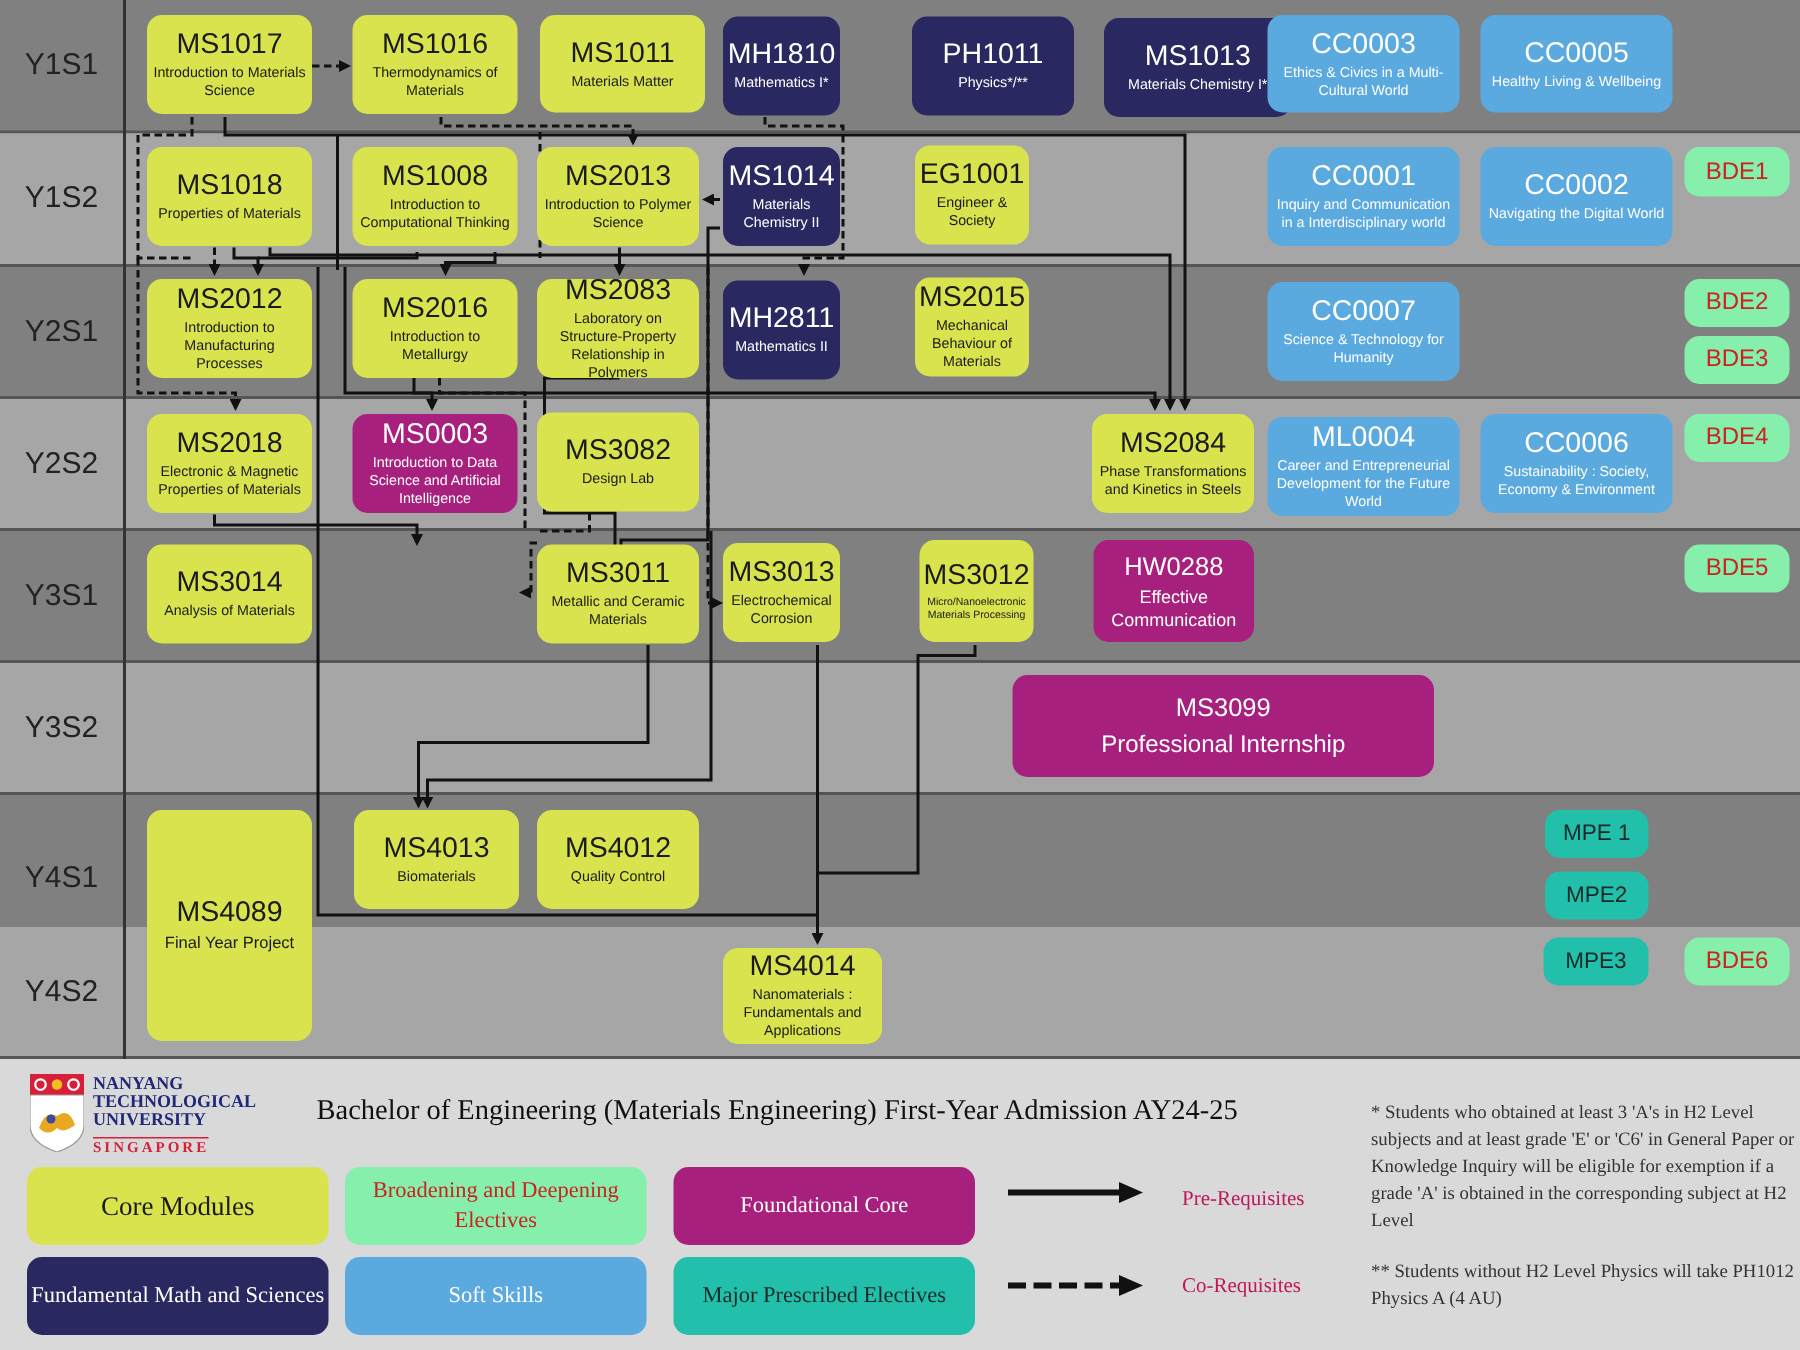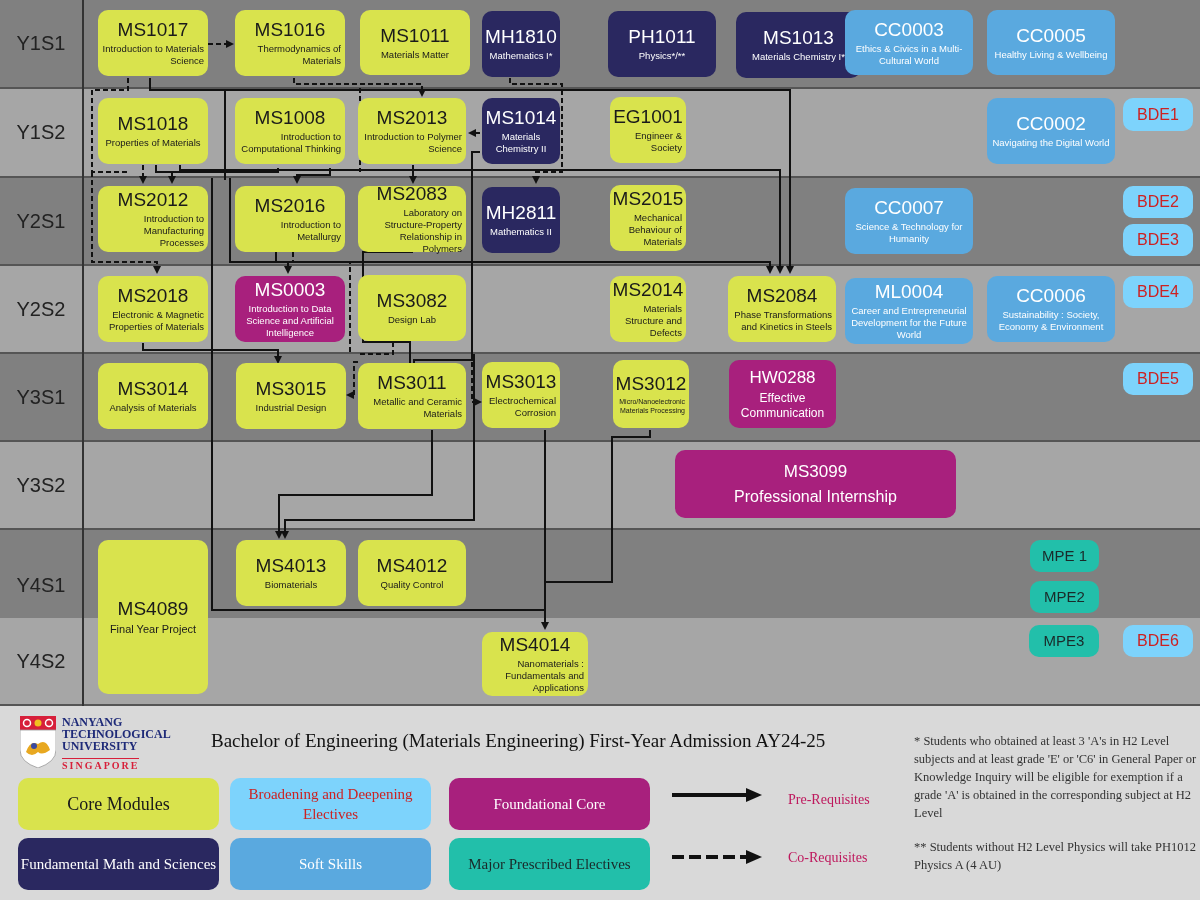--- a/index.html
+++ b/index.html
@@ -7,25 +7,25 @@
   #grid { position: absolute; left: 0; top: 0; width: 1200px; height: 706px; }
   .row { position: absolute; left: 0; width: 1200px; border-bottom: 2px solid #555; }
   .row.dark { background: #808080; }
   .row.light { background: #a6a6a6; }
   .row-label { position: absolute; left: 0; width: 82px; top: 0; bottom: 0; display: flex; align-items: center; justify-content: center; font-size: 20px; color: #222; }
   #label-divider { position: absolute; left: 82px; top: 0; width: 2px; height: 706px; background: #333; }
   #links { position: absolute; left: 0; top: 0; width: 1200px; height: 706px; pointer-events: none; }
   .mod { position: absolute; border-radius: 10px; display: flex; flex-direction: column; align-items: center; justify-content: center; text-align: center; padding: 2px 4px; cursor: pointer; z-index: 2; }
   .mod .code { font-size: 19px; line-height: 22px; }
   .mod .name { font-size: 9.5px; line-height: 12px; margin-top: 2px; }
-  .core { background: #d9e34d; color: #1a1a1a; text-align: right; }
+  .core { background: #d9e34d; color: #1a1a1a; }
   .math { background: #2a2860; color: #ffffff; }
   .soft { background: #5aa9df; color: #ffffff; }
   .found { background: #a8207d; color: #ffffff; }
-  .bde { background: #7dd3fc; color: #cc2222; }
+  .bde { background: #86efac; color: #cc2222; }
   .bde .code { font-size: 16px; }
   .mpe { background: #22bfaa; color: #1a2a2a; }
   .mpe .code { font-size: 15px; }
   #footer { position: absolute; left: 0; top: 706px; width: 1200px; height: 194px; background: #d9d9d9; font-family: Liberation Serif, serif; }
   #logo { position: absolute; left: 20px; top: 8px; width: 160px; height: 58px; }
   #logo .crest { position: absolute; left: 0; top: 2px; width: 36px; height: 52px; }
   #logo .word { position: absolute; left: 42px; font-weight: bold; font-size: 12px; line-height: 12px; color: #1e2a78; }
   #logo .sg { position: absolute; left: 42px; top: 44px; font-weight: bold; font-size: 10px; letter-spacing: 2px; color: #d71f3a; border-top: 1px solid #d71f3a; padding-top: 1px; }
   #program-title { position: absolute; left: 211px; top: 24px; font-size: 19px; color: #111; }
   .legend { position: absolute; border-radius: 10px; display: flex; align-items: center; justify-content: center; text-align: center; font-size: 16px; line-height: 20px; }
@@ -151,20 +151,24 @@
       <div class="name">Introduction to Polymer Science</div>
     </div>
   <div class="mod math" style="left:482px;top:98px;width:78px;height:66px">
       <div class="code">MS1014</div>
       <div class="name">Materials Chemistry II</div>
     </div>
   <div class="mod core" style="left:610px;top:97px;width:76px;height:66px">
       <div class="code">EG1001</div>
       <div class="name">Engineer &amp; Society</div>
     </div>
+  <div class="mod soft" style="left:845px;top:98px;width:128px;height:66px">
+      <div class="code">CC0001</div>
+      <div class="name">Inquiry and Communication in a Interdisciplinary world</div>
+    </div>
   <div class="mod soft" style="left:987px;top:98px;width:128px;height:66px">
       <div class="code">CC0002</div>
       <div class="name">Navigating the Digital World</div>
     </div>
   <div class="mod bde" style="left:1123px;top:98px;width:70px;height:33px">
       <div class="code">BDE1</div>
     </div>
 
   <div class="mod core" style="left:98px;top:186px;width:110px;height:66px">
       <div class="code">MS2012</div>
@@ -202,47 +206,39 @@
       <div class="name">Electronic &amp; Magnetic Properties of Materials</div>
     </div>
   <div class="mod found" style="left:235px;top:276px;width:110px;height:66px">
       <div class="code">MS0003</div>
       <div class="name">Introduction to Data Science and Artificial Intelligence</div>
     </div>
   <div class="mod core" style="left:358px;top:275px;width:108px;height:66px">
       <div class="code">MS3082</div>
       <div class="name">Design Lab</div>
     </div>
-  <div class="mod core" style="left:610px;top:276px;width:76px;height:66px">
-      <div class="code">MS2014</div>
-      <div class="name">Materials Structure and Defects</div>
-    </div>
   <div class="mod core" style="left:728px;top:276px;width:108px;height:66px">
       <div class="code">MS2084</div>
       <div class="name">Phase Transformations and Kinetics in Steels</div>
     </div>
   <div class="mod soft" style="left:845px;top:278px;width:128px;height:66px">
       <div class="code">ML0004</div>
       <div class="name">Career and Entrepreneurial Development for the Future World</div>
     </div>
   <div class="mod soft" style="left:987px;top:276px;width:128px;height:66px">
       <div class="code">CC0006</div>
       <div class="name">Sustainability : Society, Economy &amp; Environment</div>
     </div>
   <div class="mod bde" style="left:1123px;top:276px;width:70px;height:32px">
       <div class="code">BDE4</div>
     </div>
 
   <div class="mod core" style="left:98px;top:363px;width:110px;height:66px">
       <div class="code">MS3014</div>
       <div class="name">Analysis of Materials</div>
-    </div>
-  <div class="mod core" style="left:236px;top:363px;width:110px;height:66px">
-      <div class="code">MS3015</div>
-      <div class="name">Industrial Design</div>
     </div>
   <div class="mod core" style="left:358px;top:363px;width:108px;height:66px">
       <div class="code">MS3011</div>
       <div class="name">Metallic and Ceramic Materials</div>
     </div>
   <div class="mod core" style="left:482px;top:362px;width:78px;height:66px">
       <div class="code">MS3013</div>
       <div class="name">Electrochemical Corrosion</div>
     </div>
   <div class="mod core" style="left:613px;top:360px;width:76px;height:68px">

